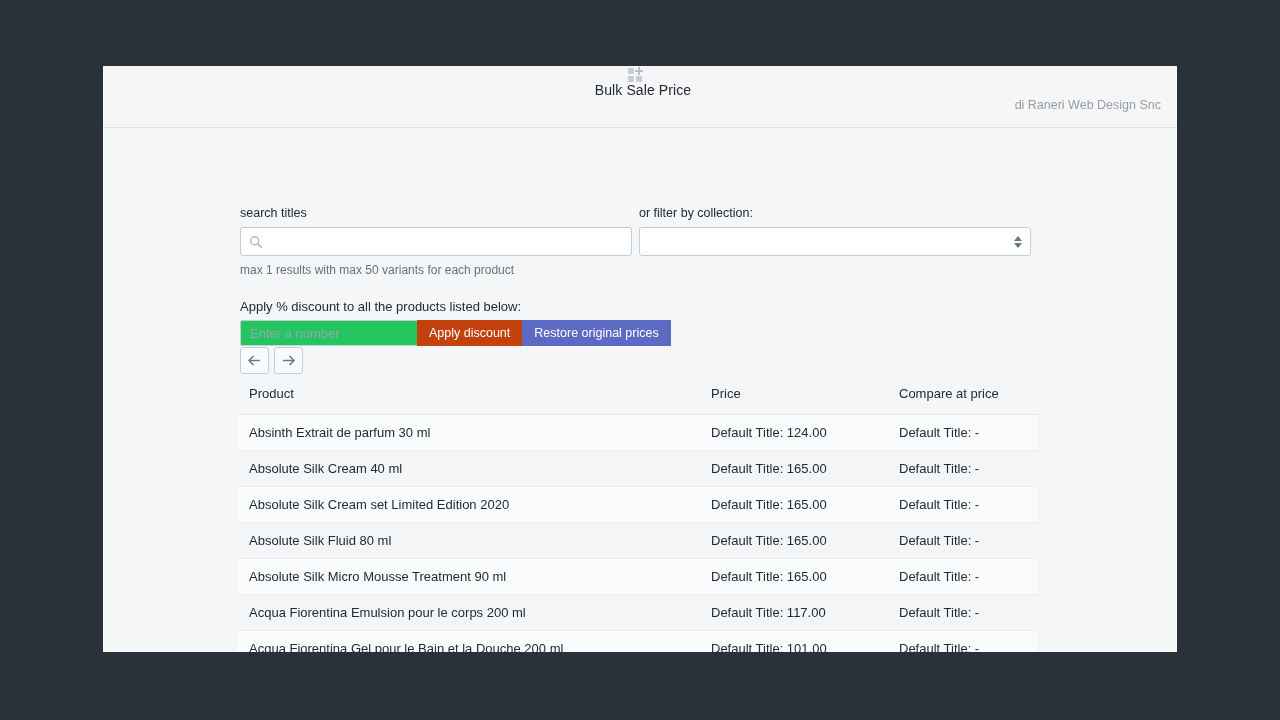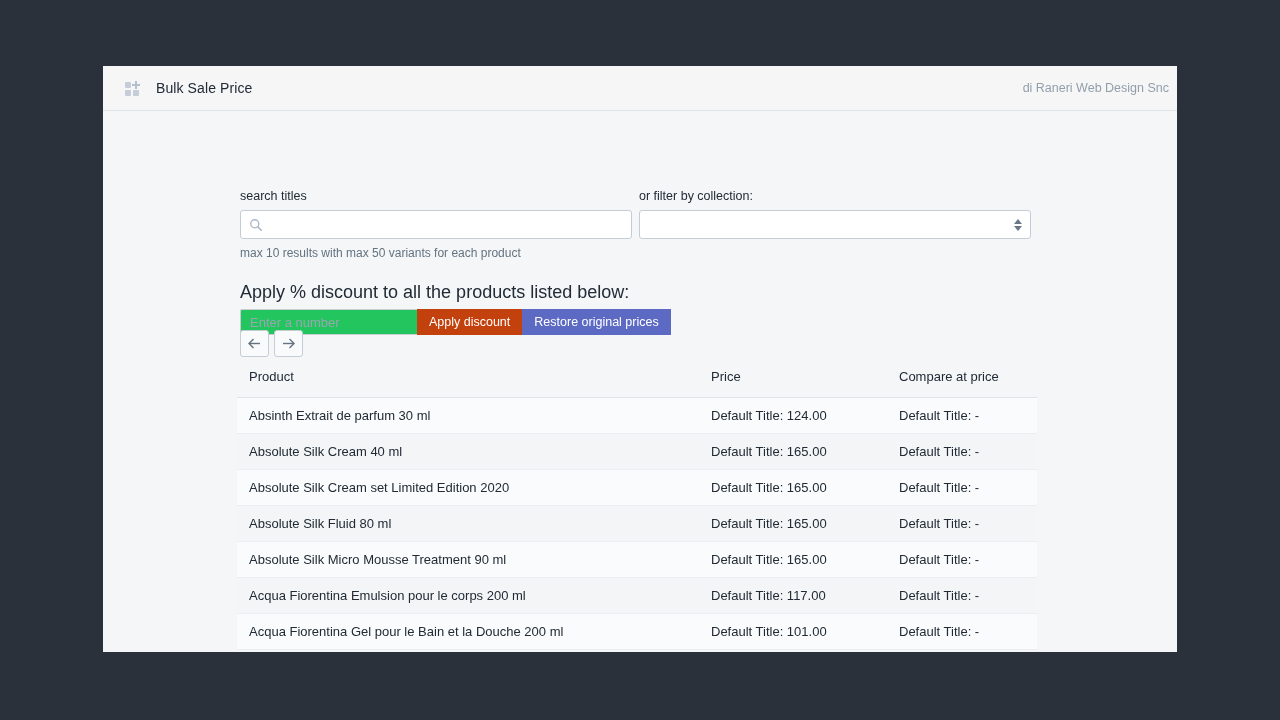--- a/index.html
+++ b/index.html
@@ -21,26 +21,27 @@
     top: 66px;
     width: 1074px;
     height: 586px;
     background: #f4f6f8;
     overflow: hidden;
   }
 
   
   #topbar {
     position: relative;
-    height: 45px;
+    height: 62px;
     background: #f6f6f7;
     border-bottom: 1px solid #dfe3e8;
     display: flex;
     align-items: center;
-    padding: 0 8px 0 22px;
+    padding: 0 16px 0 22px;
+    flex-direction: column;
   }
   #app-icon {
     width: 16px; height: 16px;
     flex: 0 0 16px;
     position: relative;
     margin-right: 15px;
   }
   #app-icon span {
     position: absolute;
     width: 6px; height: 6px;
@@ -151,21 +152,21 @@
     margin-top: 7px;
   }
 
   
   .discount-block {
     position: absolute;
     left: 137px;
     top: 171px;
   }
   .discount-label {
-    font-size: 18px;
+    font-size: 13px;
     color: #212b36;
     margin-bottom: 6px;
   }
   .discount-controls {
     display: flex;
     height: 26px;
   }
   input.discount-input {
     width: 177px;
     height: 26px;
@@ -274,21 +275,21 @@
 
       <div class="field-block">
         <label class="field-label">search titles</label>
         <div class="input-wrap">
           <svg class="search-icon" viewBox="0 0 16 16">
             <circle cx="6.6" cy="6.6" r="4.6" fill="none" stroke="#a9b6c6" stroke-width="1.5"></circle>
             <line x1="10.1" y1="10.1" x2="14" y2="14" stroke="#a9b6c6" stroke-width="1.8" stroke-linecap="round"></line>
           </svg>
           <input class="text-input" type="text" value="" style="">
         </div>
-        <div class="helper-text">max 10 results with max 50 variants for each product</div>
+        <div class="helper-text">max 1 results with max 50 variants for each product</div>
       </div>
 
       <div class="field-block right">
         <label class="field-label">or filter by collection:</label>
         <div class="input-wrap">
           <select class="select-input">
             <option></option>
           </select>
           <span class="select-arrows">
             <i class="up"></i>

